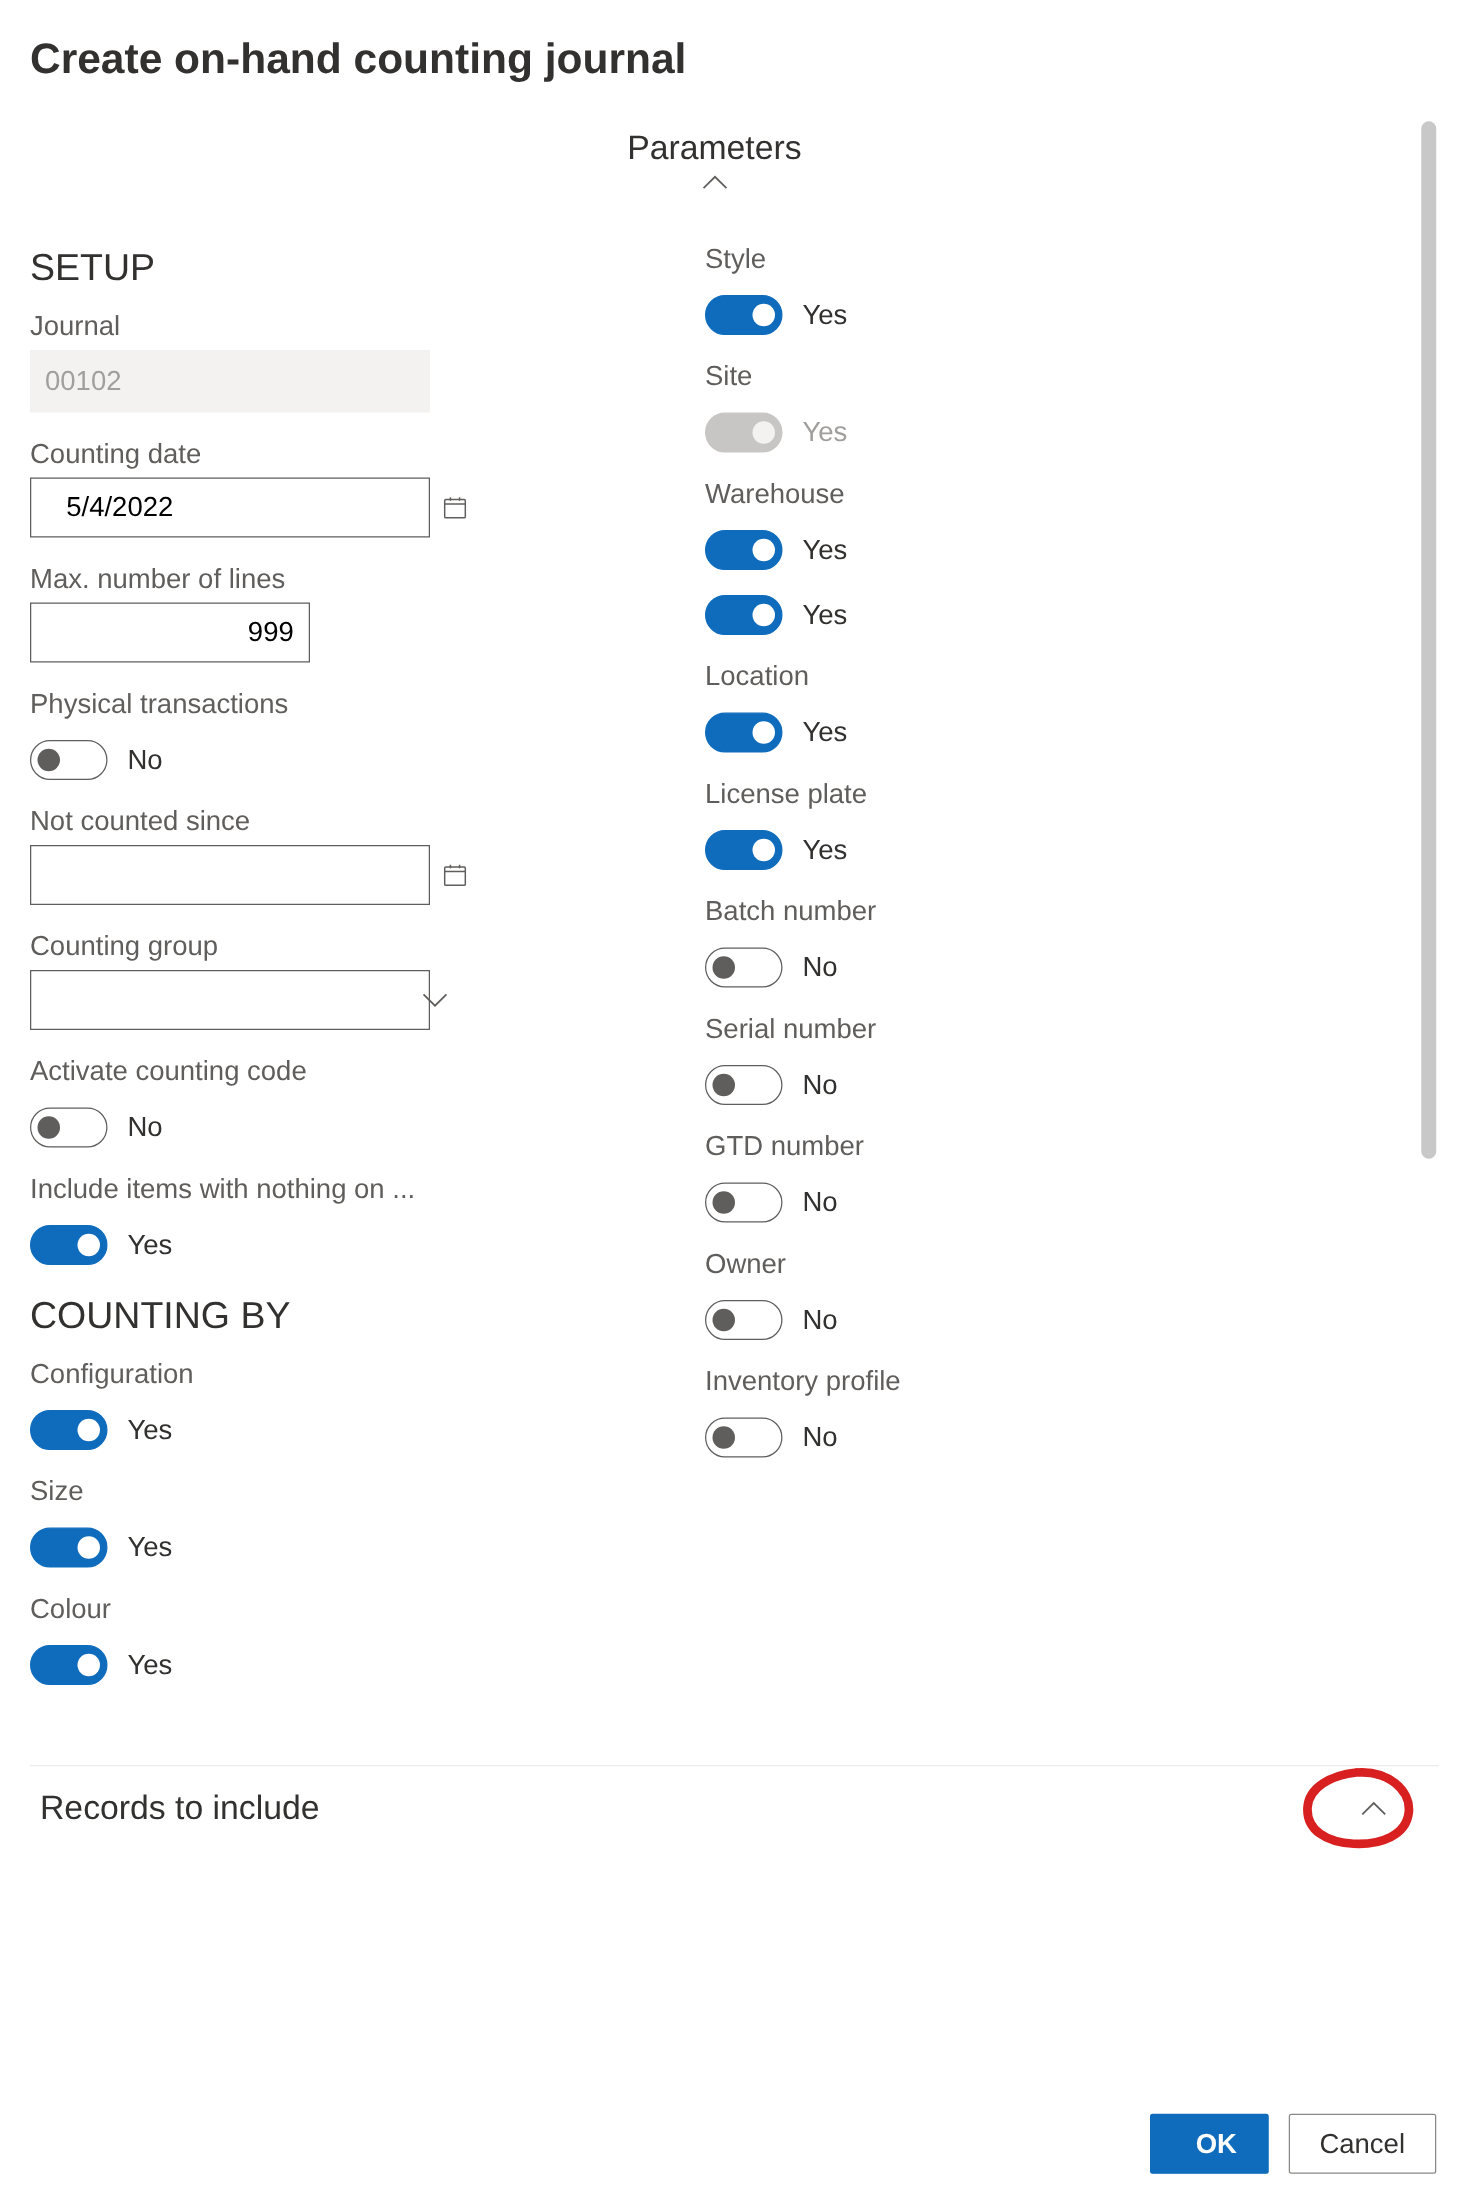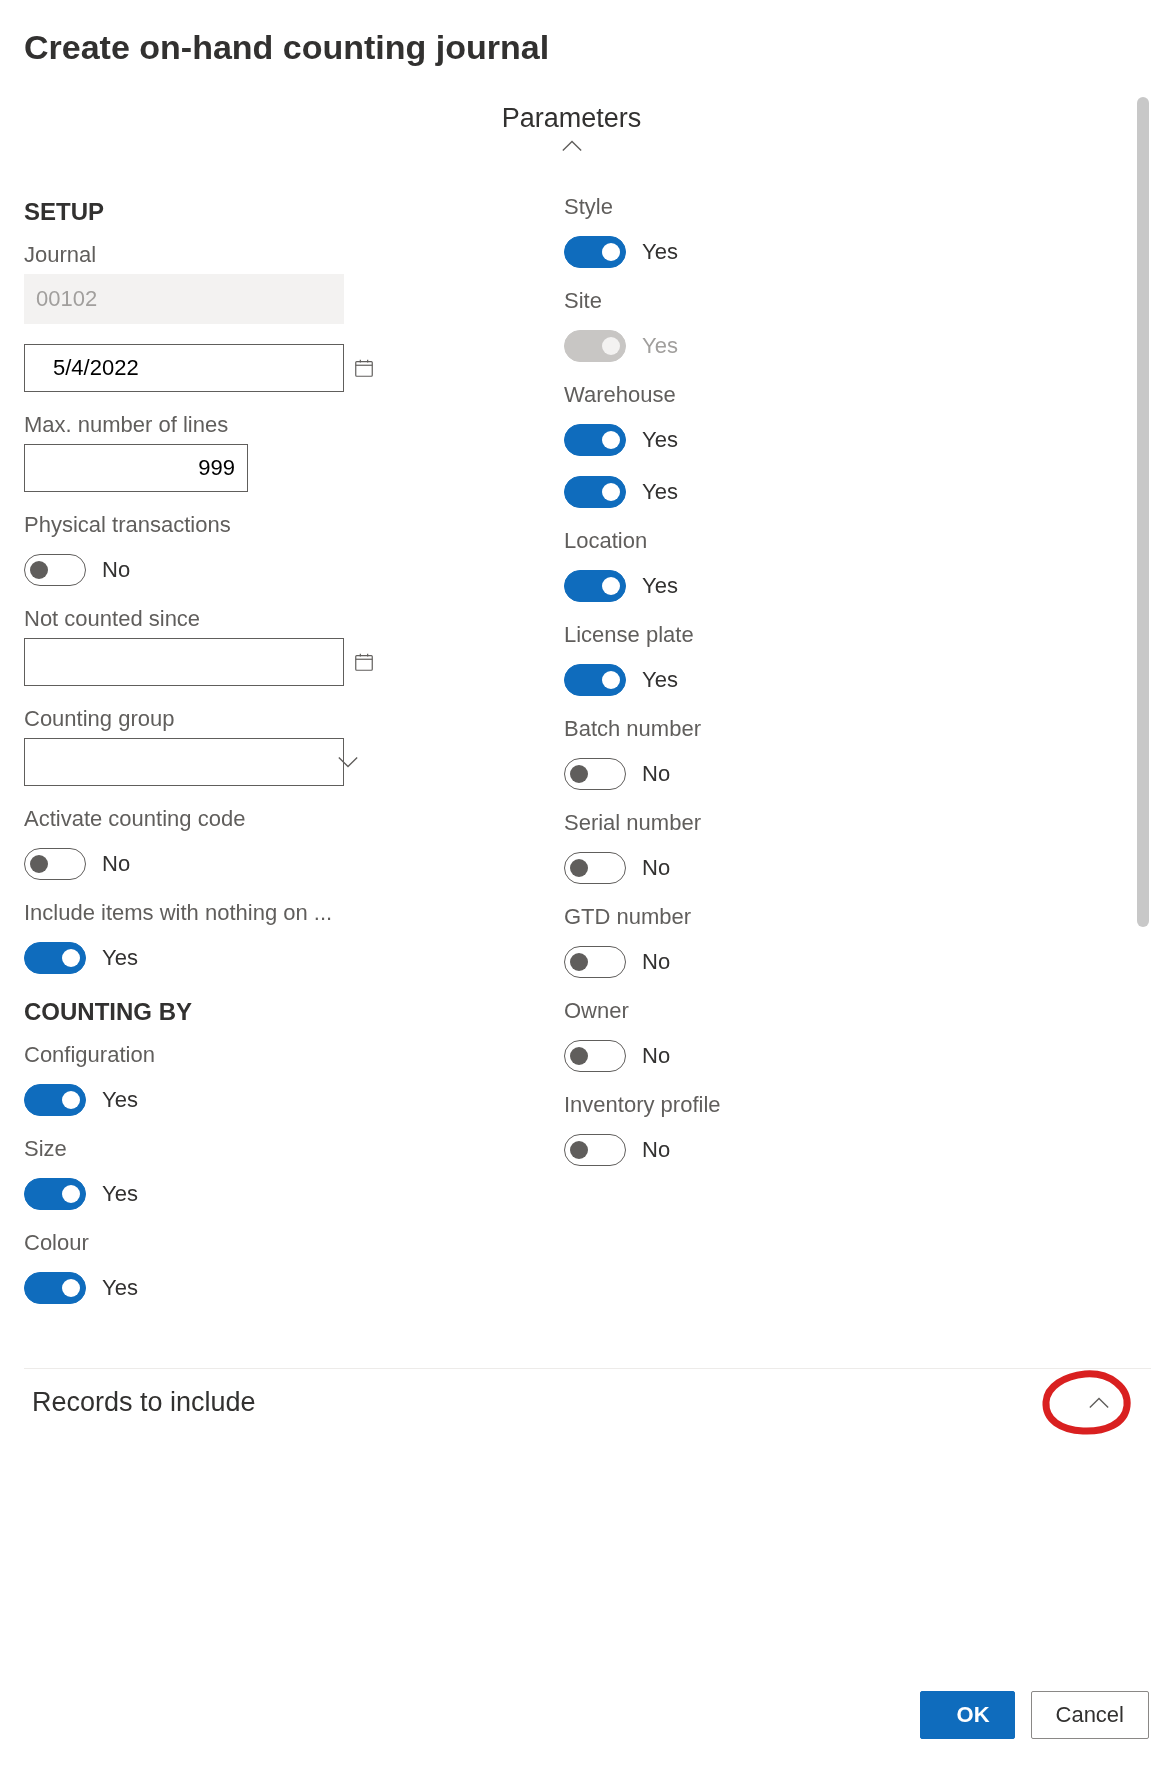--- a/index.html
+++ b/index.html
@@ -68,22 +68,22 @@
   }
   .columns {
     display: flex;
     gap: 150px;
     padding: 10px 0 20px 0;
   }
   .col {
     flex: 0 0 390px;
   }
   .group-heading {
-    font-size: 24px;
-    font-weight: 700;
+    font-size: 30px;
+    font-weight: 400;
     margin: 24px 0 16px 0;
     color: #323130;
   }
   .field {
     margin-bottom: 20px;
   }
   .field-label {
     font-size: 22px;
     color: #605e5c;
     margin-bottom: 6px;
@@ -292,20 +292,21 @@
 
       <div class="col">
         <div class="group-heading">SETUP</div>
 
         <div class="field">
           <div class="field-label">Journal</div>
           <div class="text-input-disabled">00102</div>
         </div>
 
         <div class="field">
+          <div class="field-label">Counting date</div>
           <div class="date-input">
             <input type="text" value="5/4/2022" style="">
             <span class="date-icon">
               <svg width="22" height="22" viewBox="0 0 24 24" fill="none" stroke="#605e5c" stroke-width="1.3">
                 <rect x="3" y="5" width="18" height="16" rx="1"></rect>
                 <line x1="3" y1="9" x2="21" y2="9"></line>
                 <line x1="8" y1="3" x2="8" y2="6"></line>
                   <line x1="16" y1="3" x2="16" y2="6"></line>
                 <line x1="6" y1="12" x2="6" y2="12"></line>
                   <line x1="10" y1="12" x2="10" y2="12"></line>

